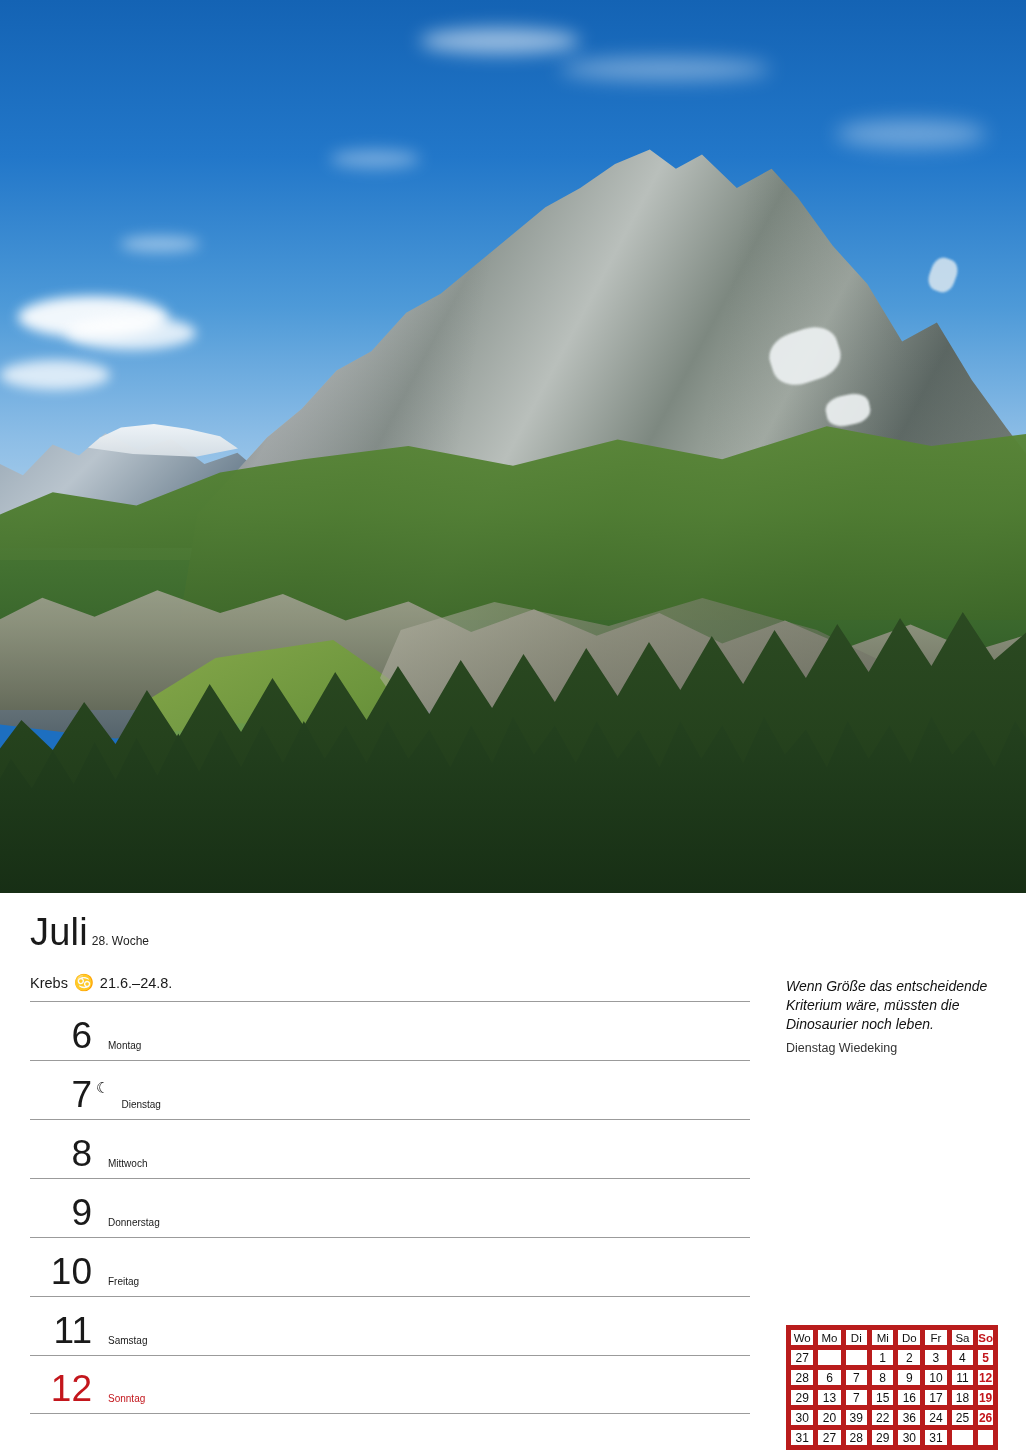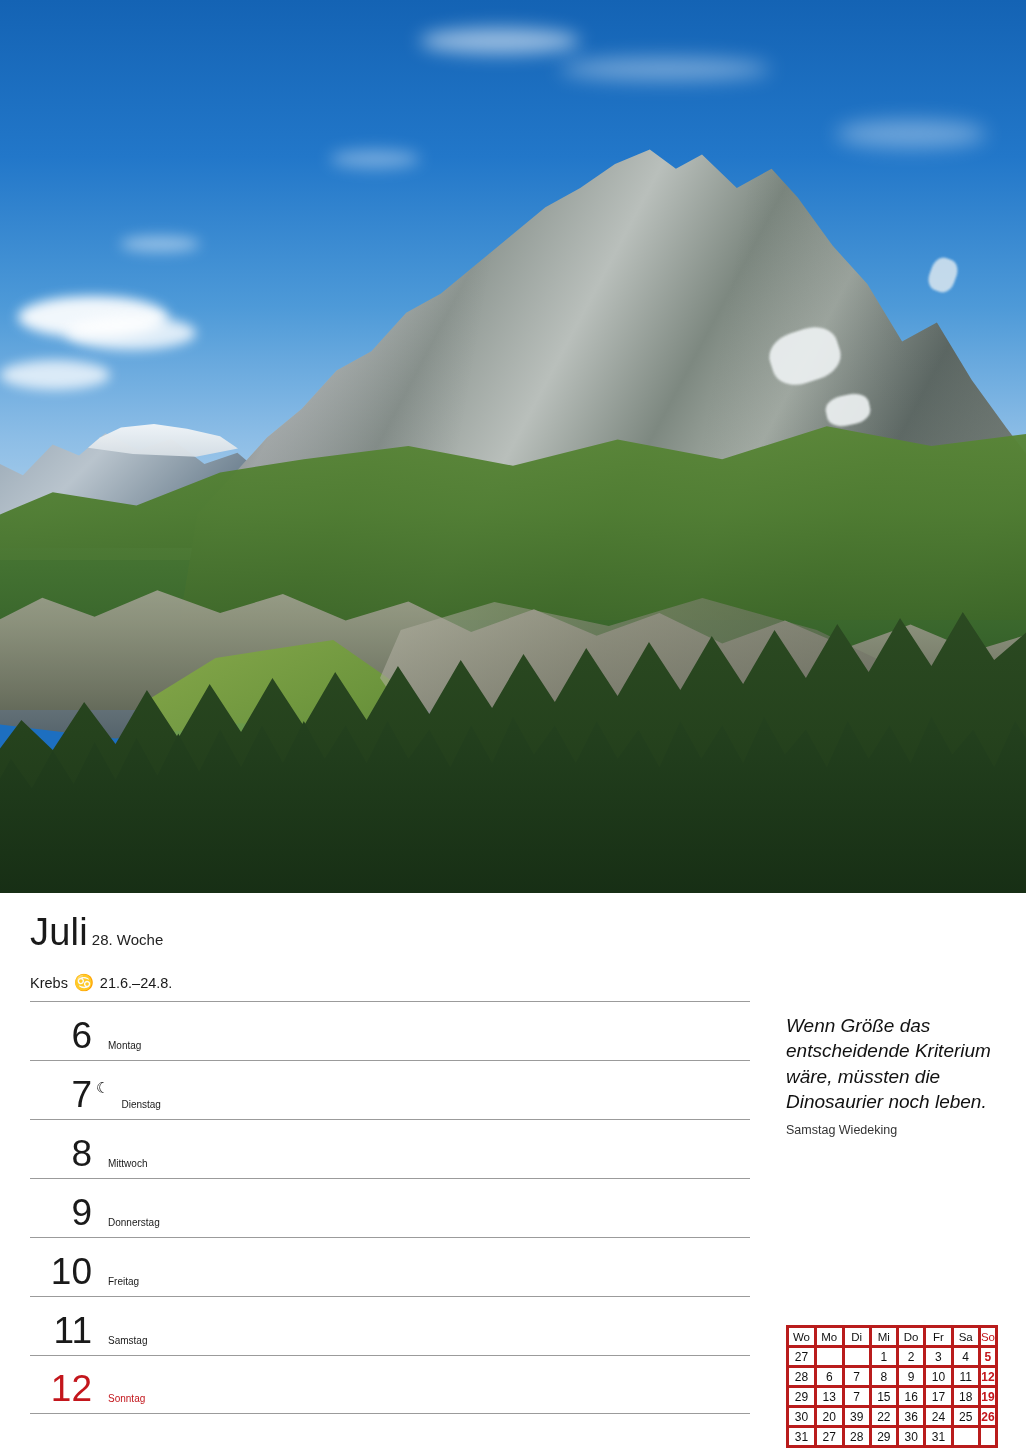--- a/index.html
+++ b/index.html
@@ -163,21 +163,21 @@
     align-items: baseline;
     gap: 4px;
   }
   .month-name {
     font-size: 38px;
     font-weight: 400;
     letter-spacing: .2px;
     color: #1a1a1a;
   }
   .week-no {
-    font-size: 15px;
+    font-size: 12px;
     color: #222;
   }
   .zodiac-row {
     margin-top: 21px;
     display: flex;
     align-items: center;
     gap: 6px;
     font-size: 14.5px;
     color: #1a1a1a;
   }
@@ -227,54 +227,54 @@
     position: absolute;
     left: 786px; top: 20px;
     width: 212px;
   }
   .blurb {
     font-size: 13px;
     line-height: 1.34;
     color: #111;
   }
   .quote {
-    margin-top: 100px;
+    margin-top: 64px;
     font-style: italic;
-    font-size: 19px;
+    font-size: 14px;
     line-height: 1.34;
     color: #111;
   }
   .quote-author {
     margin-top: 8px;
     font-size: 12.5px;
     color: #333;
     font-style: normal;
   }
 
   
   .mini-cal {
     position: absolute;
     left: 786px;
     top: 432px;
     width: 212px;
     border-collapse: collapse;
     font-size: 12px;
   }
   .mini-cal th, .mini-cal td {
-    border: 3px solid #b91c1c;
+    border: 5px solid #b91c1c;
     text-align: center;
     height: 20px;
     width: 14.28%;
     font-weight: 400;
     color: #111;
     padding: 0;
   }
   .mini-cal th { font-size: 11.5px; }
   .mini-cal .sun { color: #c3161c; font-weight: 700; }
-  .mini-cal th.sun { font-weight: 400; }
+  .mini-cal th.sun { font-weight: 700; }
 </style>
 </head>
 <body>
 
 <div id="page">
 
   <div class="photo">
     <div class="sky"></div>
     <div class="cloud c4"></div>
     <div class="cloud c5"></div>
@@ -359,21 +359,21 @@
           <div class="day-num">12</div>
           <div class="moon"></div>
           <div class="day-name">Sonntag</div>
         </div>
 
       </div>
     </div>
 
     <div class="right-col">
       <div class="quote">Wenn Größe das entscheidende Kriterium wäre, müssten die Dinosaurier noch leben.</div>
-      <div class="quote-author">Samstag Wiedeking</div>
+      <div class="quote-author">Dienstag Wiedeking</div>
     </div>
 
     <table class="mini-cal">
       <thead>
         <tr>
           <th>Wo</th>
           <th>Mo</th>
           <th>Di</th>
           <th>Mi</th>
           <th>Do</th>

